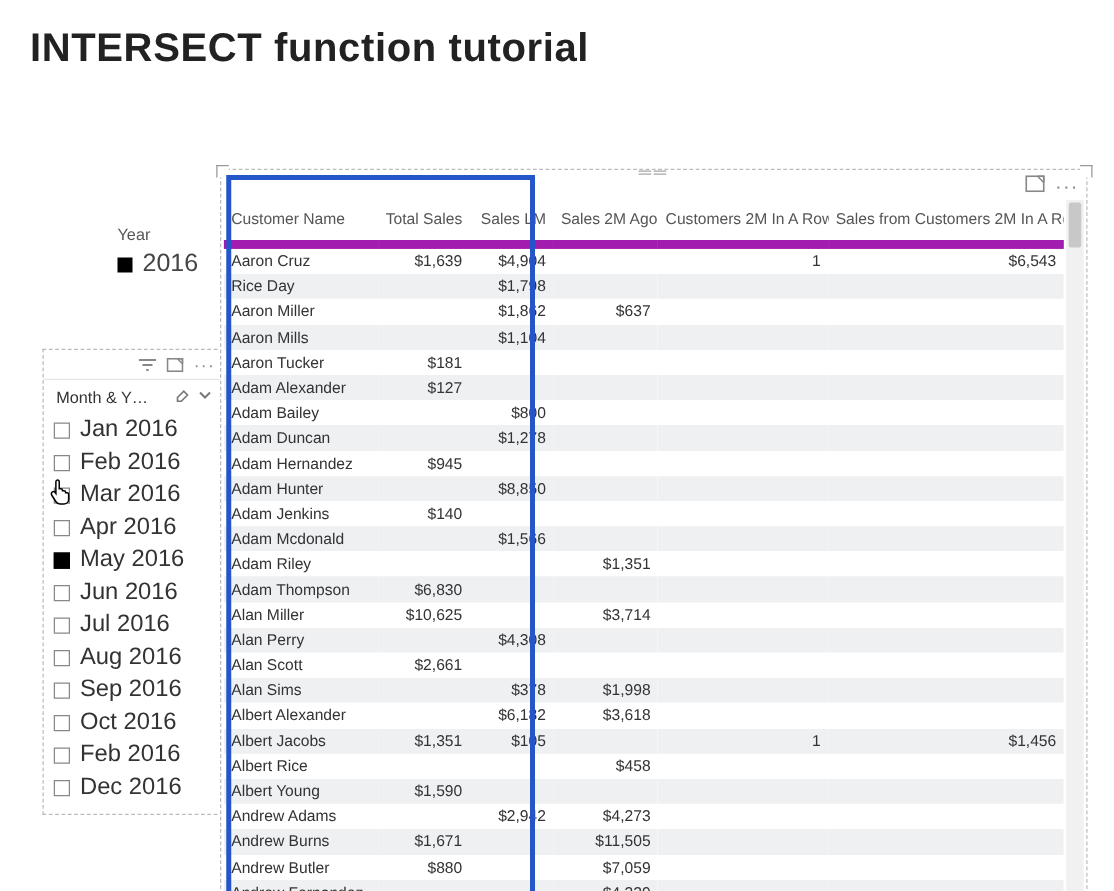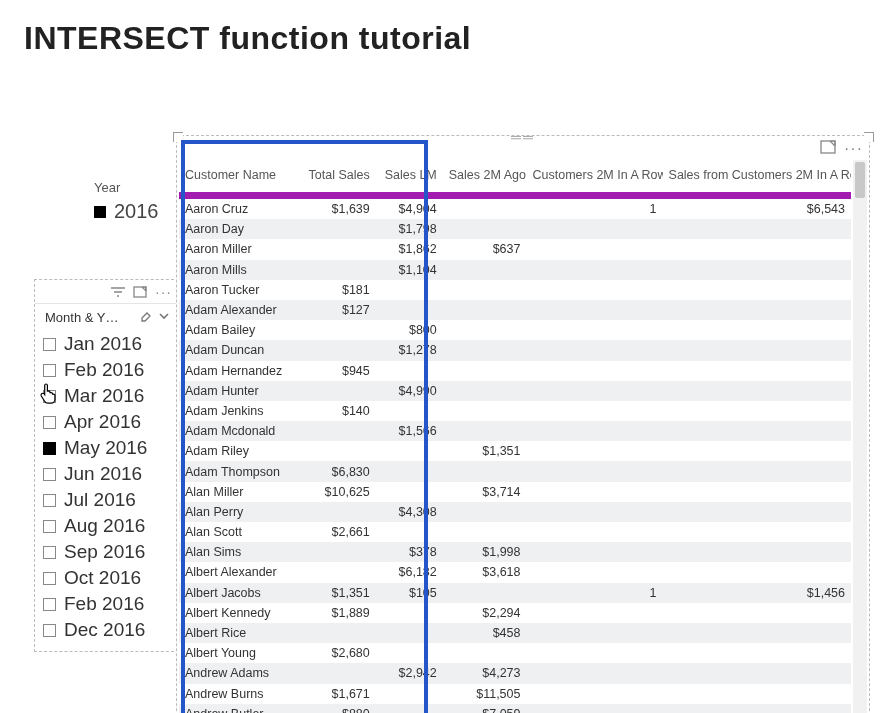--- a/index.html
+++ b/index.html
@@ -357,21 +357,21 @@
         <tbody id="table-body">
             <tr>
               <td>Aaron Cruz</td>
               <td class="num">$1,639</td>
               <td class="num">$4,904</td>
               <td class="num"></td>
               <td class="num">1</td>
               <td class="num">$6,543</td>
             </tr>
             <tr>
-              <td>Aaron Day</td>
+              <td>Rice Day</td>
               <td class="num"></td>
               <td class="num">$1,798</td>
               <td class="num"></td>
               <td class="num"></td>
               <td class="num"></td>
             </tr>
             <tr>
               <td>Aaron Miller</td>
               <td class="num"></td>
               <td class="num">$1,862</td>
@@ -423,21 +423,21 @@
               <td>Adam Hernandez</td>
               <td class="num">$945</td>
               <td class="num"></td>
               <td class="num"></td>
               <td class="num"></td>
               <td class="num"></td>
             </tr>
             <tr>
               <td>Adam Hunter</td>
               <td class="num"></td>
-              <td class="num">$4,990</td>
+              <td class="num">$8,850</td>
               <td class="num"></td>
               <td class="num"></td>
               <td class="num"></td>
             </tr>
             <tr>
               <td>Adam Jenkins</td>
               <td class="num">$140</td>
               <td class="num"></td>
               <td class="num"></td>
               <td class="num"></td>
@@ -509,38 +509,30 @@
             </tr>
             <tr>
               <td>Albert Jacobs</td>
               <td class="num">$1,351</td>
               <td class="num">$105</td>
               <td class="num"></td>
               <td class="num">1</td>
               <td class="num">$1,456</td>
             </tr>
             <tr>
-              <td>Albert Kennedy</td>
-              <td class="num">$1,889</td>
-              <td class="num"></td>
-              <td class="num">$2,294</td>
-              <td class="num"></td>
-              <td class="num"></td>
-            </tr>
-            <tr>
               <td>Albert Rice</td>
               <td class="num"></td>
               <td class="num"></td>
               <td class="num">$458</td>
               <td class="num"></td>
               <td class="num"></td>
             </tr>
             <tr>
               <td>Albert Young</td>
-              <td class="num">$2,680</td>
+              <td class="num">$1,590</td>
               <td class="num"></td>
               <td class="num"></td>
               <td class="num"></td>
               <td class="num"></td>
             </tr>
             <tr>
               <td>Andrew Adams</td>
               <td class="num"></td>
               <td class="num">$2,942</td>
               <td class="num">$4,273</td>

